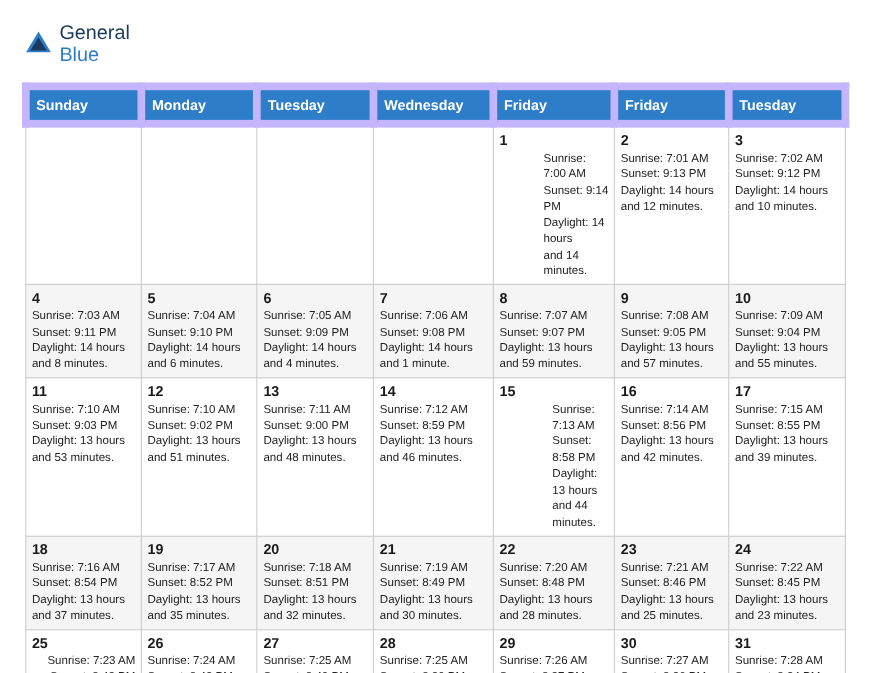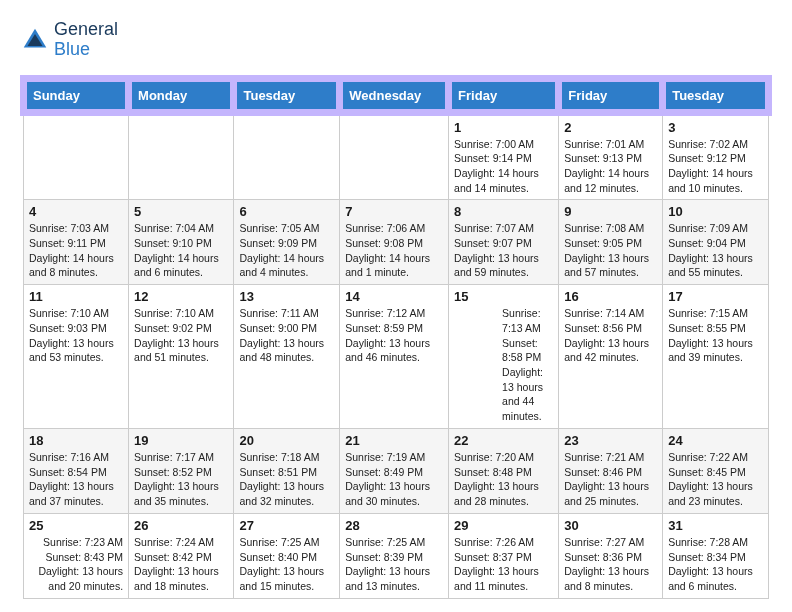--- a/index.html
+++ b/index.html
@@ -123,21 +123,21 @@
       </tr>
   </thead>
   <tbody id="calendar-body">
   <tr>
         <td class="empty"></td>
         <td class="empty"></td>
         <td class="empty"></td>
         <td class="empty"></td>
         <td>
           <span class="day-num">1</span>
-          <div class="day-info" style="white-space: pre-line;">Sunrise: 7:00 AM
+          <div class="day-info" style="white-space: pre-line; margin-left: 40px;">Sunrise: 7:00 AM
 Sunset: 9:14 PM
 Daylight: 14 hours
 and 14 minutes.</div>
         </td>
         <td>
           <span class="day-num">2</span>
           <div class="day-info" style="white-space: pre-line;">Sunrise: 7:01 AM
 Sunset: 9:13 PM
 Daylight: 14 hours
 and 12 minutes.</div>

